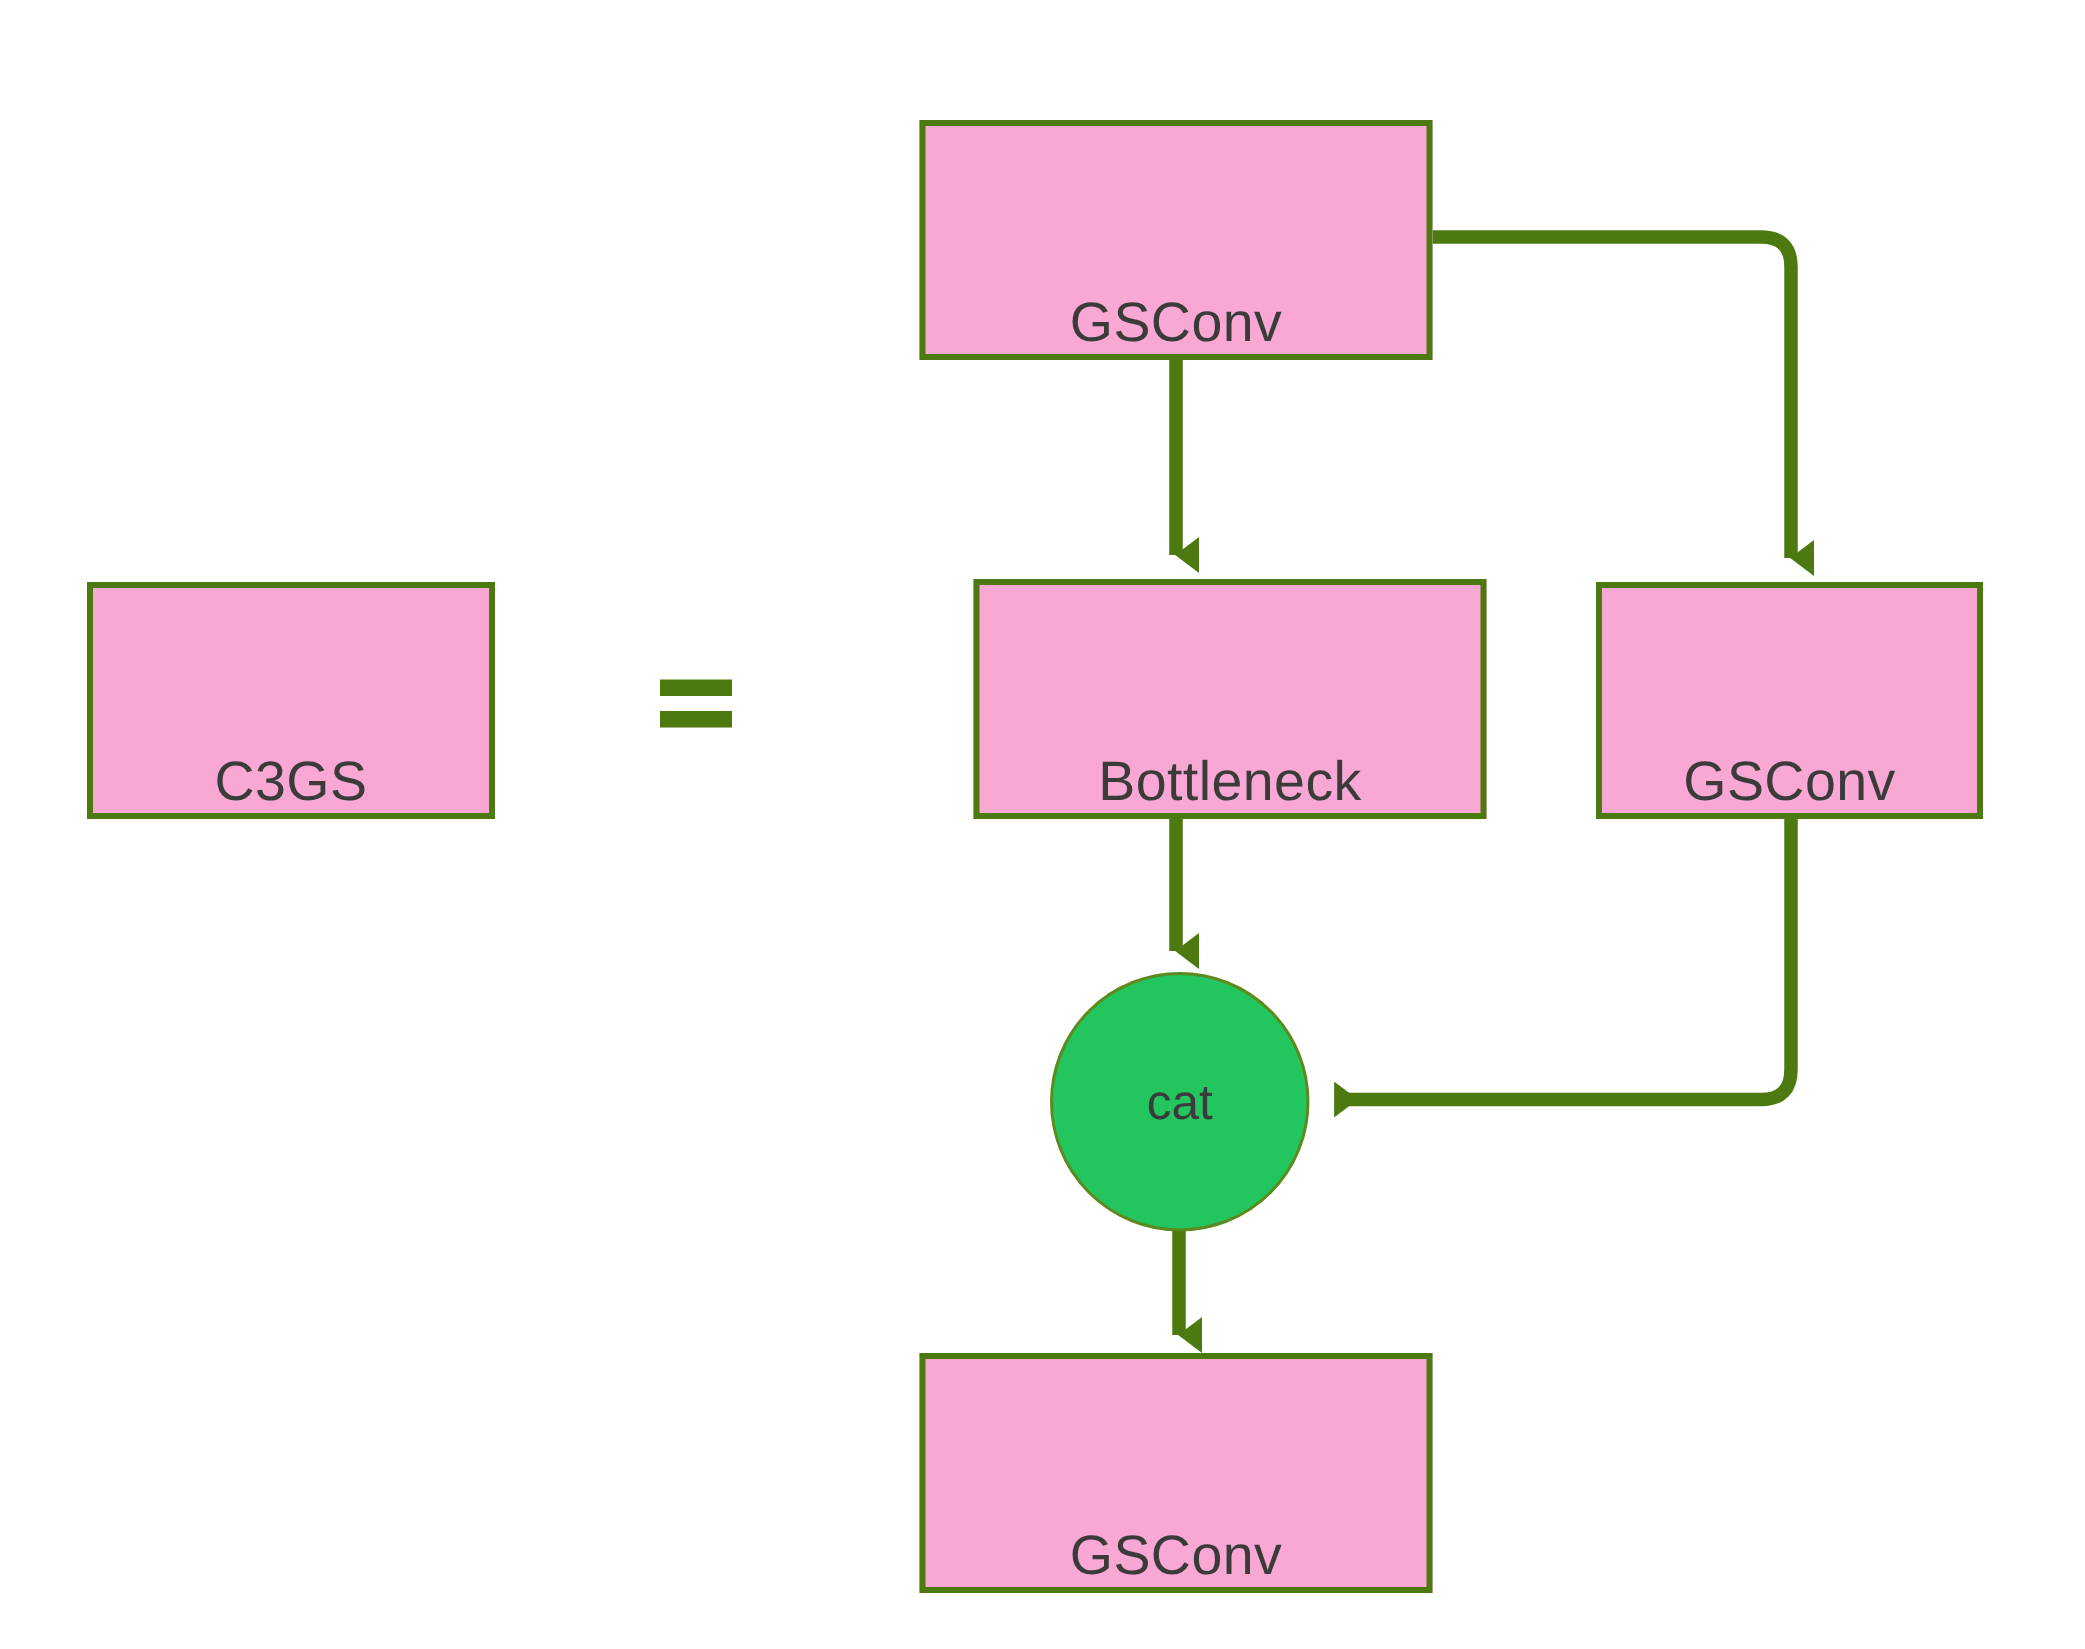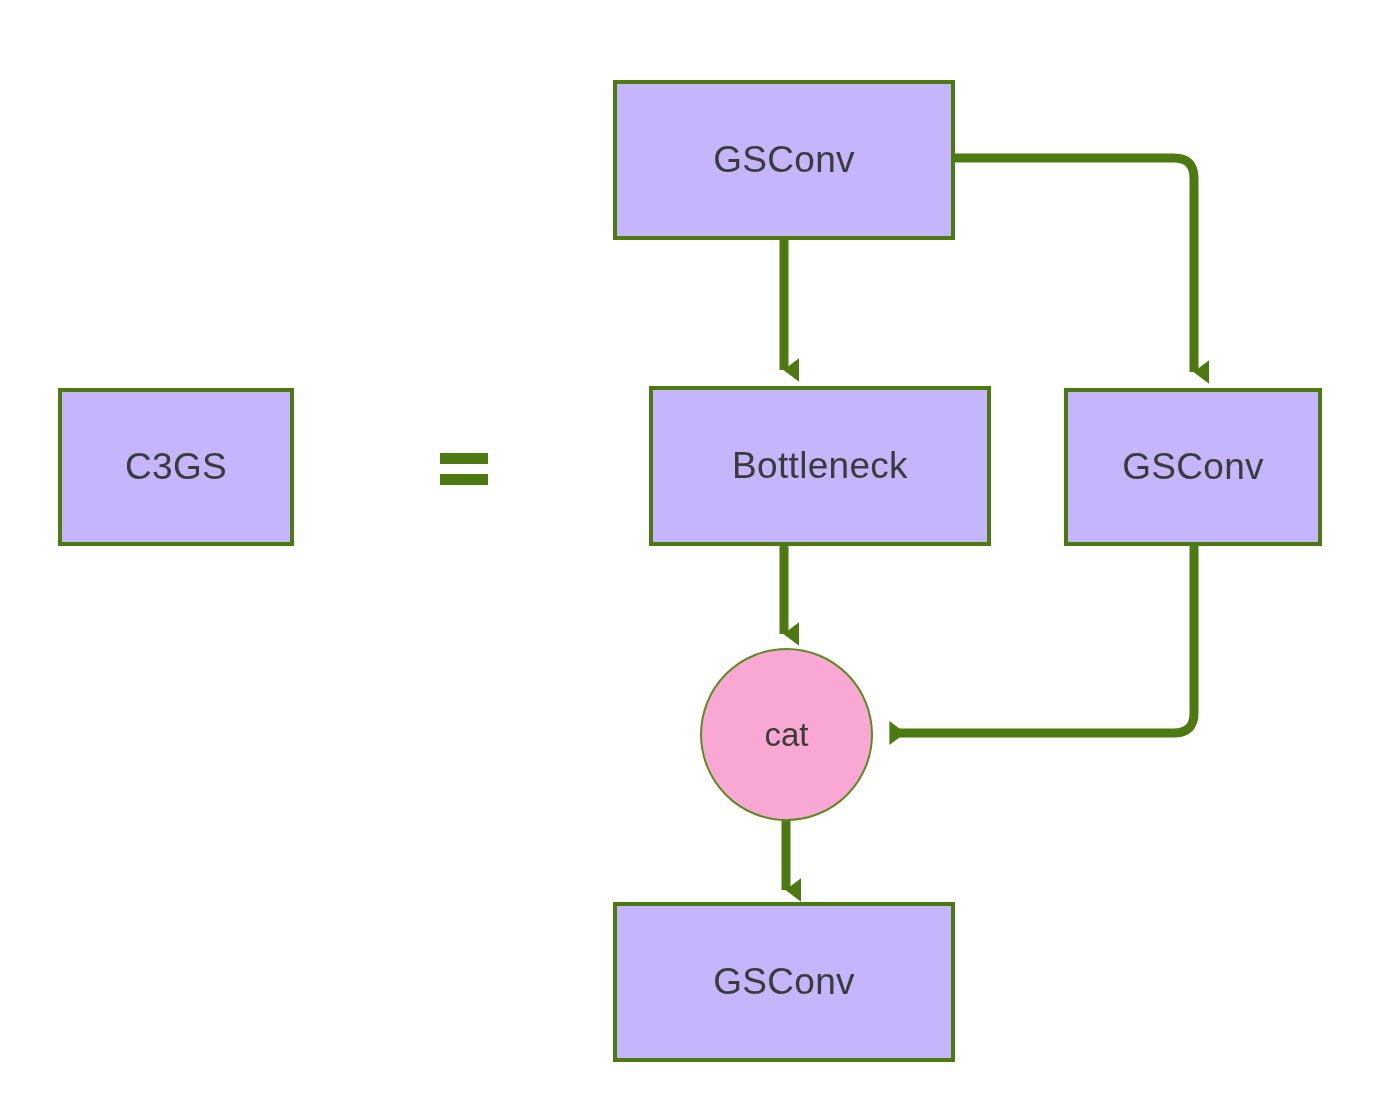--- a/index.html
+++ b/index.html
@@ -22,37 +22,37 @@
     position: absolute;
     left: 0;
     top: 0;
     width: 1390px;
     height: 1099px;
     pointer-events: none;
   }
   .node-box {
     position: absolute;
     box-sizing: border-box;
-    background: #c4b5fd;
+    background: #f9a8d4;
     border: 4px solid #4d7a10;
     display: flex;
-    align-items: center;
+    align-items: flex-end;
     justify-content: center;
   }
   .node-box .node-label {
     font-size: 37px;
     color: #3b3b3b;
     font-family: "Liberation Sans", sans-serif;
     letter-spacing: 0.3px;
     white-space: nowrap;
   }
   .node-circle {
     position: absolute;
     box-sizing: border-box;
-    background: #f9a8d4;
+    background: #22c55e;
     border: 2.5px solid #5d8a1e;
     border-radius: 50%;
     display: flex;
     align-items: center;
     justify-content: center;
   }
   .node-circle .node-label {
     font-size: 33px;
     color: #3b3b3b;
     font-family: "Liberation Sans", sans-serif;
@@ -100,21 +100,21 @@
 
     <g>
       <path d="M 1194 546 L 1194 713 Q 1194 733 1174 733 L 890 733" stroke="#4d7a10" stroke-width="9" fill="none" stroke-linecap="butt" marker-end="url(#arrow-left)"></path>
     </g>
 
     <g>
       <path d="M 786 820 L 786 890" stroke="#4d7a10" stroke-width="9" fill="none" marker-end="url(#arrow-down)"></path>
     </g>
   </svg>
 
-  <div class="node-box" style="left:58px; top:388px; width:236px; height:158px;">
+  <div class="node-box" style="left:58px; top:388px; width:272px; height:158px;">
     <span class="node-label">C3GS</span>
   </div>
 
   <div id="equals-sign" style="left:440px; top:453px; width:48px; height:32px;">
     <span class="eq-bar"></span>
     <span class="eq-bar"></span>
   </div>
 
   <div class="node-box" style="left:613px; top:80px; width:342px; height:160px;">
     <span class="node-label">GSConv</span>

